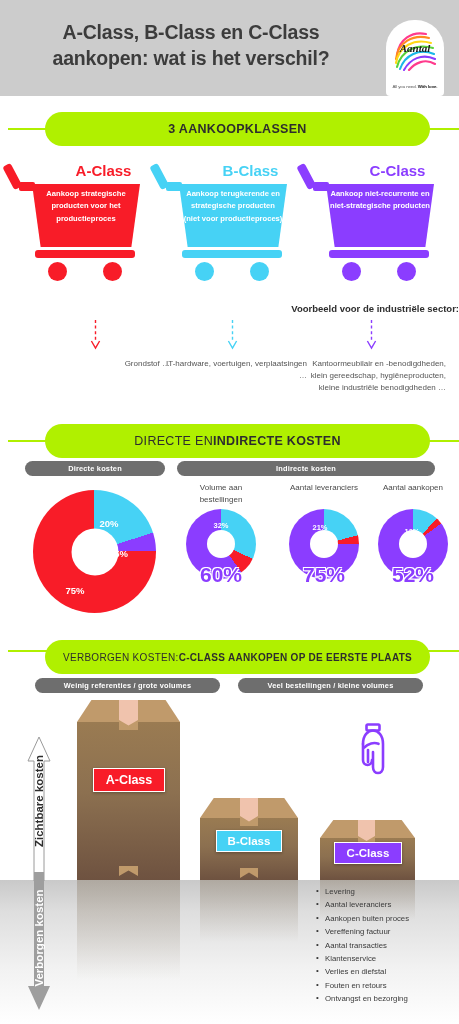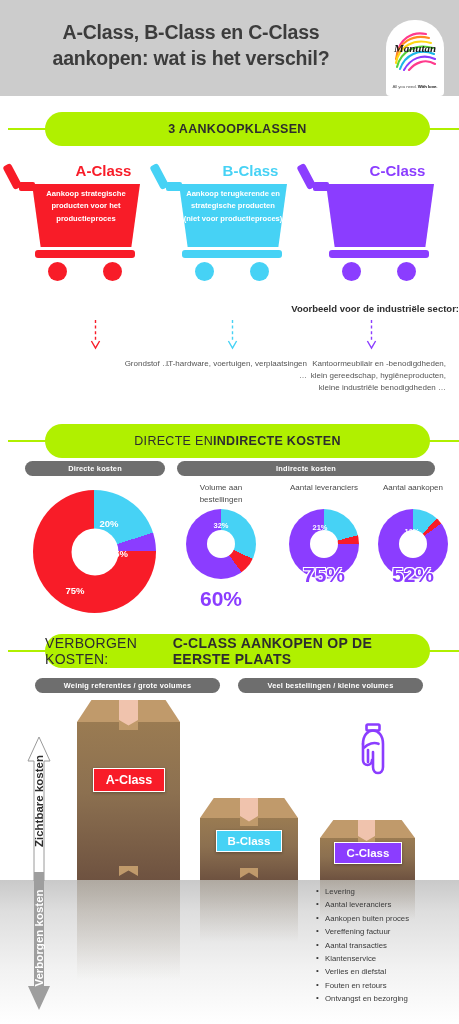--- a/index.html
+++ b/index.html
@@ -195,21 +195,21 @@
         <g fill="none" stroke-width="2.1" stroke-linecap="round">
           <path d="M7 30 C9 14,22 6,36 9" stroke="#ff3b8d"></path>
           <path d="M6 34 C8 17,23 9,39 13" stroke="#ff8a1e"></path>
           <path d="M6 38 C9 21,24 13,41 18" stroke="#ffd915"></path>
           <path d="M7 42 C11 26,26 18,43 23" stroke="#58d23a"></path>
           <path d="M10 44 C15 30,29 23,44 29" stroke="#19b7e8"></path>
           <path d="M14 45 C20 34,32 28,45 34" stroke="#8b3dff"></path>
           <path d="M19 45 C25 38,35 33,45 39" stroke="#ff3b8d"></path>
         </g>
       </svg>
-      <div class="logo-word">Manutan</div>
+      <div class="logo-word">Aantal</div>
       <div class="logo-tag"><span>All you need.</span> <b>With love.</b></div>
     </div>
   </div>
 
   <div class="banner-wrap" style="top:112px;">
     <div class="banner-rule"></div>
     <div class="banner">
       <span>3 AANKOOPKLASSEN</span>
     </div>
   </div>
@@ -236,20 +236,21 @@
       <div class="cart-bar" style="background:#46d2f5;"></div>
       <div class="cart-wheel" style="left:38px;background:#46d2f5;"></div>
       <div class="cart-wheel" style="left:93px;background:#46d2f5;"></div>
     </div>
 
     <div class="cart" style="left:304px;">
       <div class="cart-label" style="color:#8b3dff;">C-Class</div>
       <div class="cart-handle" style="background:#8b3dff;"></div>
       <div class="cart-handle2" style="background:#8b3dff;"></div>
       <div class="cart-body" style="background:#8b3dff;"></div>
+      <div class="cart-text">Aankoop niet-recurrente en niet-strategische producten</div>
       <div class="cart-bar" style="background:#8b3dff;"></div>
       <div class="cart-wheel" style="left:38px;background:#8b3dff;"></div>
       <div class="cart-wheel" style="left:93px;background:#8b3dff;"></div>
     </div>
   </div>
 
   <div class="example-title">Voorbeeld voor de industriële sector:</div>
 
   <div class="ex-col" style="left:20px;">
     <svg class="ex-arrow" width="11" height="32" viewBox="0 0 11 32">
@@ -300,21 +301,21 @@
 
   <div style="position:absolute; left:178px; top:482px; width:86px;">
     <div class="donut-cap">Volume aan bestellingen</div>
   </div>
   <div class="donut" style="left:186px; top:509px; width:70px; height:70px;
               background: conic-gradient(#46d2f5 0deg 115.2deg, #f81c28 115.2deg 144deg, #8b3dff 144deg 360deg);">
     <div class="donut-hole" style="width:28px;height:28px;"></div>
   </div>
   <div class="slice-lbl" style="left:205px; top:521px; width:32px; font-size:7.5px;">32%</div>
   <div class="slice-lbl" style="left:215px; top:540px; width:26px; font-size:6.5px;">8%</div>
-  <div class="donut-big" style="left:178px; top:587px; width:86px;">60%</div>
+  <div class="donut-big" style="left:178px; top:563px; width:86px;">60%</div>
 
   <div style="position:absolute; left:281px; top:482px; width:86px;">
     <div class="donut-cap">Aantal leveranciers</div>
   </div>
   <div class="donut" style="left:289px; top:509px; width:70px; height:70px;
               background: conic-gradient(#46d2f5 0deg 75.6deg, #f81c28 75.6deg 90deg, #8b3dff 90deg 360deg);">
     <div class="donut-hole" style="width:28px;height:28px;"></div>
   </div>
   <div class="slice-lbl" style="left:304px; top:523px; width:32px; font-size:7.5px;">21%</div>
   <div class="slice-lbl" style="left:316px; top:540px; width:26px; font-size:6.5px;">4%</div>
@@ -326,21 +327,21 @@
   <div class="donut" style="left:378px; top:509px; width:70px; height:70px;
               background: conic-gradient(#46d2f5 0deg 43.2deg, #f81c28 43.2deg 54deg, #8b3dff 54deg 360deg);">
     <div class="donut-hole" style="width:28px;height:28px;"></div>
   </div>
   <div class="slice-lbl" style="left:396px; top:527px; width:32px; font-size:7.5px;">12%</div>
   <div class="slice-lbl" style="left:404px; top:541px; width:26px; font-size:6px;">3%</div>
   <div class="donut-big" style="left:370px; top:563px; width:86px;">52%</div>
 
   <div class="banner-wrap" style="top:634px;">
     <div class="banner-rule"></div>
-    <div class="banner" style="font-size:14px;">
+    <div class="banner" style="font-size:10px;margin-top:6px;">
       <span class="light">VERBORGEN KOSTEN: </span>
         <span>C-CLASS AANKOPEN OP DE EERSTE PLAATS</span>
     </div>
   </div>
 
   <div class="pill" style="left:35px; top:678px; width:185px;">
     <span>Weinig referenties / grote volumes</span>
   </div>
   <div class="pill" style="left:238px; top:678px; width:185px;">
     <span>Veel bestellingen / kleine volumes</span>

